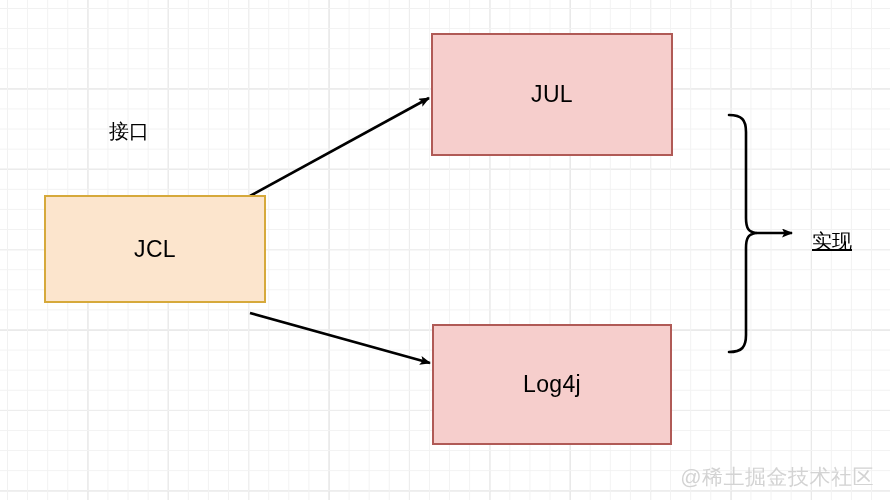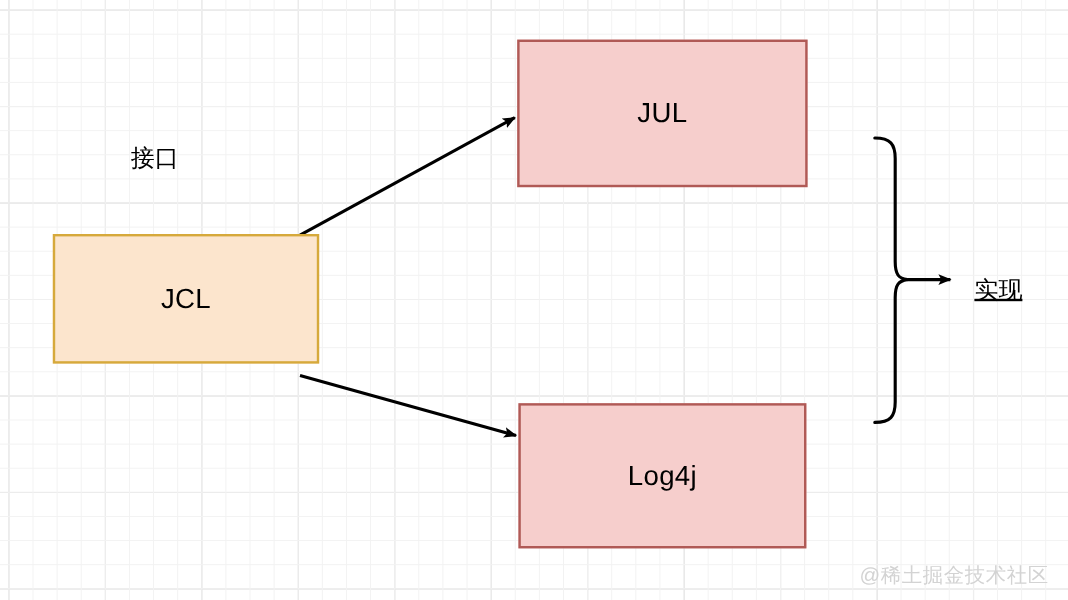--- a/index.html
+++ b/index.html
@@ -58,21 +58,21 @@
     left: 431px;
     top: 33px;
     width: 242px;
     height: 123px;
     background: #f6cecc;
     border-color: #b05a56;
   }
 
   #node-log4j {
     left: 432px;
-    top: 336px;
+    top: 324px;
     width: 240px;
     height: 121px;
     background: #f6cecc;
     border-color: #b05a56;
   }
 
   .free-label {
     position: absolute;
     color: #000000;
     font-size: 20px;
@@ -97,21 +97,21 @@
     width: 890px;
     height: 500px;
     pointer-events: none;
   }
 
   #watermark {
     position: absolute;
     right: 16px;
     bottom: 9px;
     color: #d3d3d3;
-    font-size: 17px;
+    font-size: 21px;
     white-space: nowrap;
     letter-spacing: 0.5px;
   }
 </style>
 </head>
 <body>
 
 <div id="canvas">
 
   <svg class="edge-layer" viewBox="0 0 890 500" xmlns="http://www.w3.org/2000/svg">

